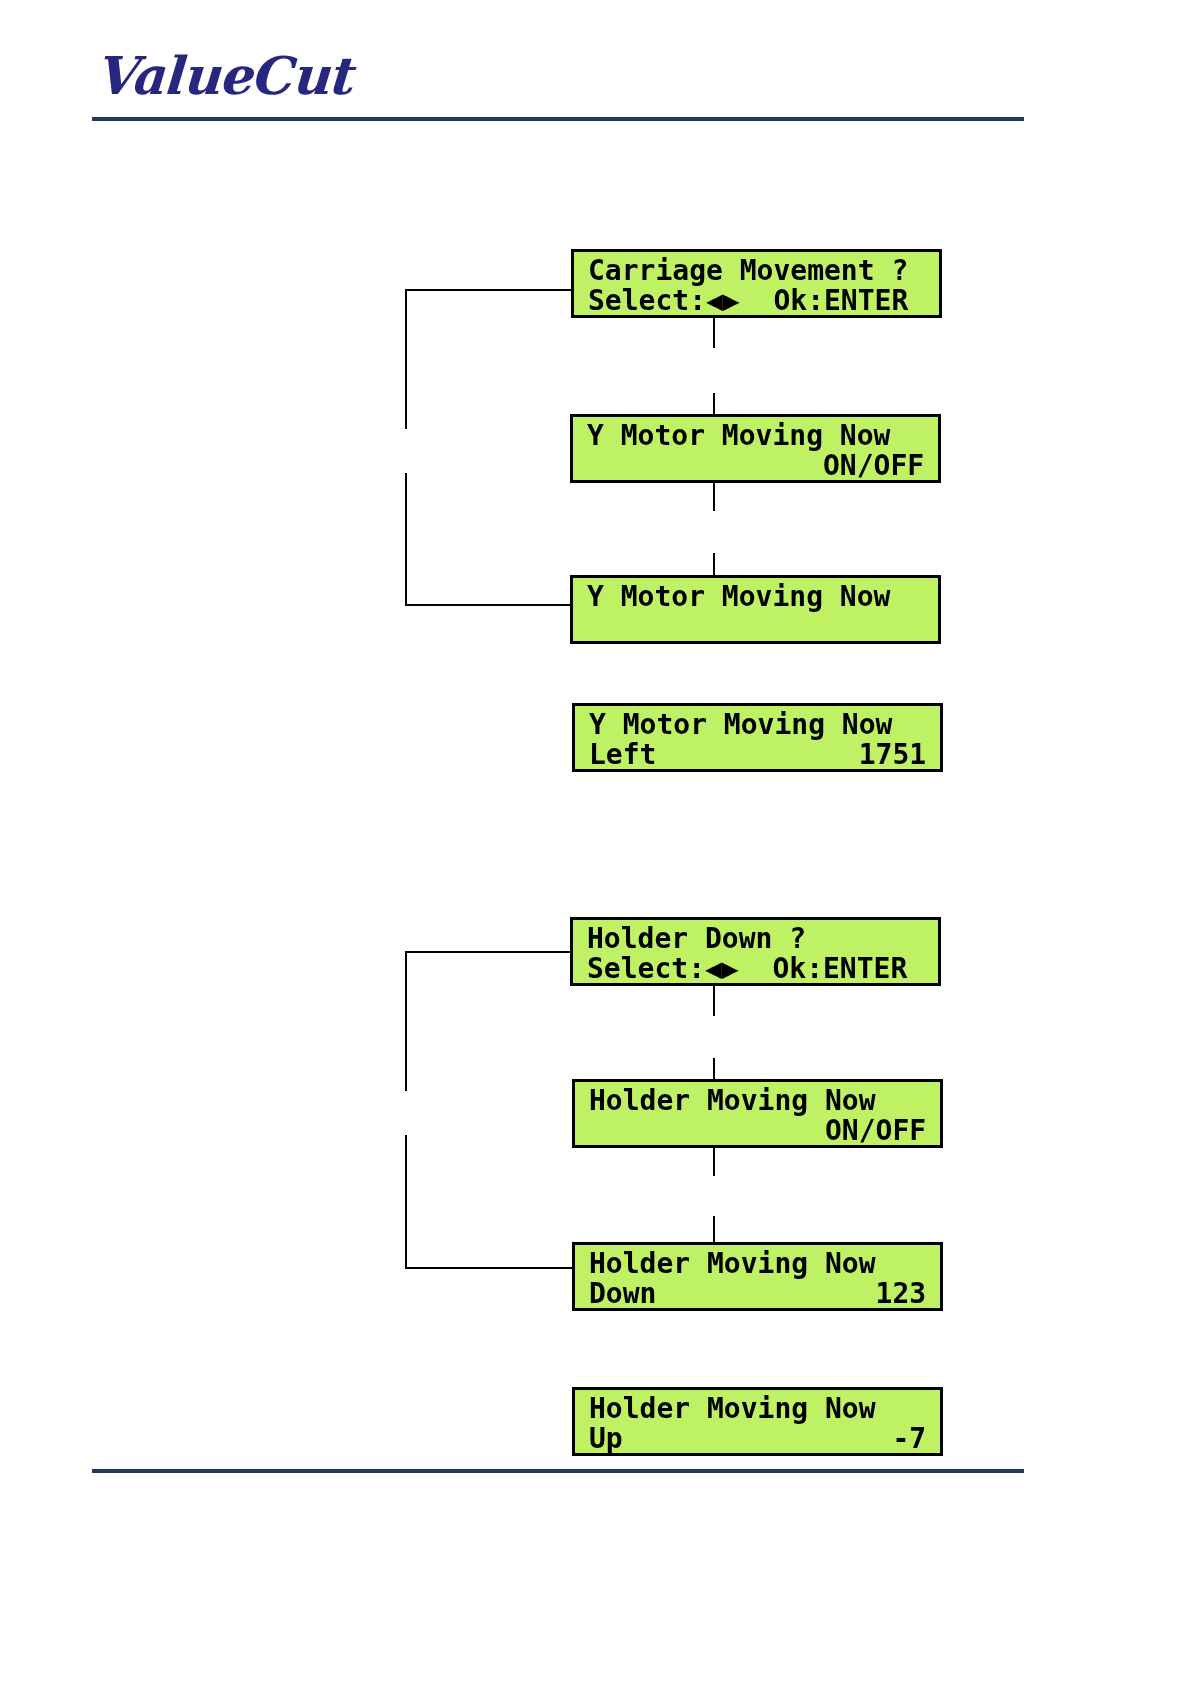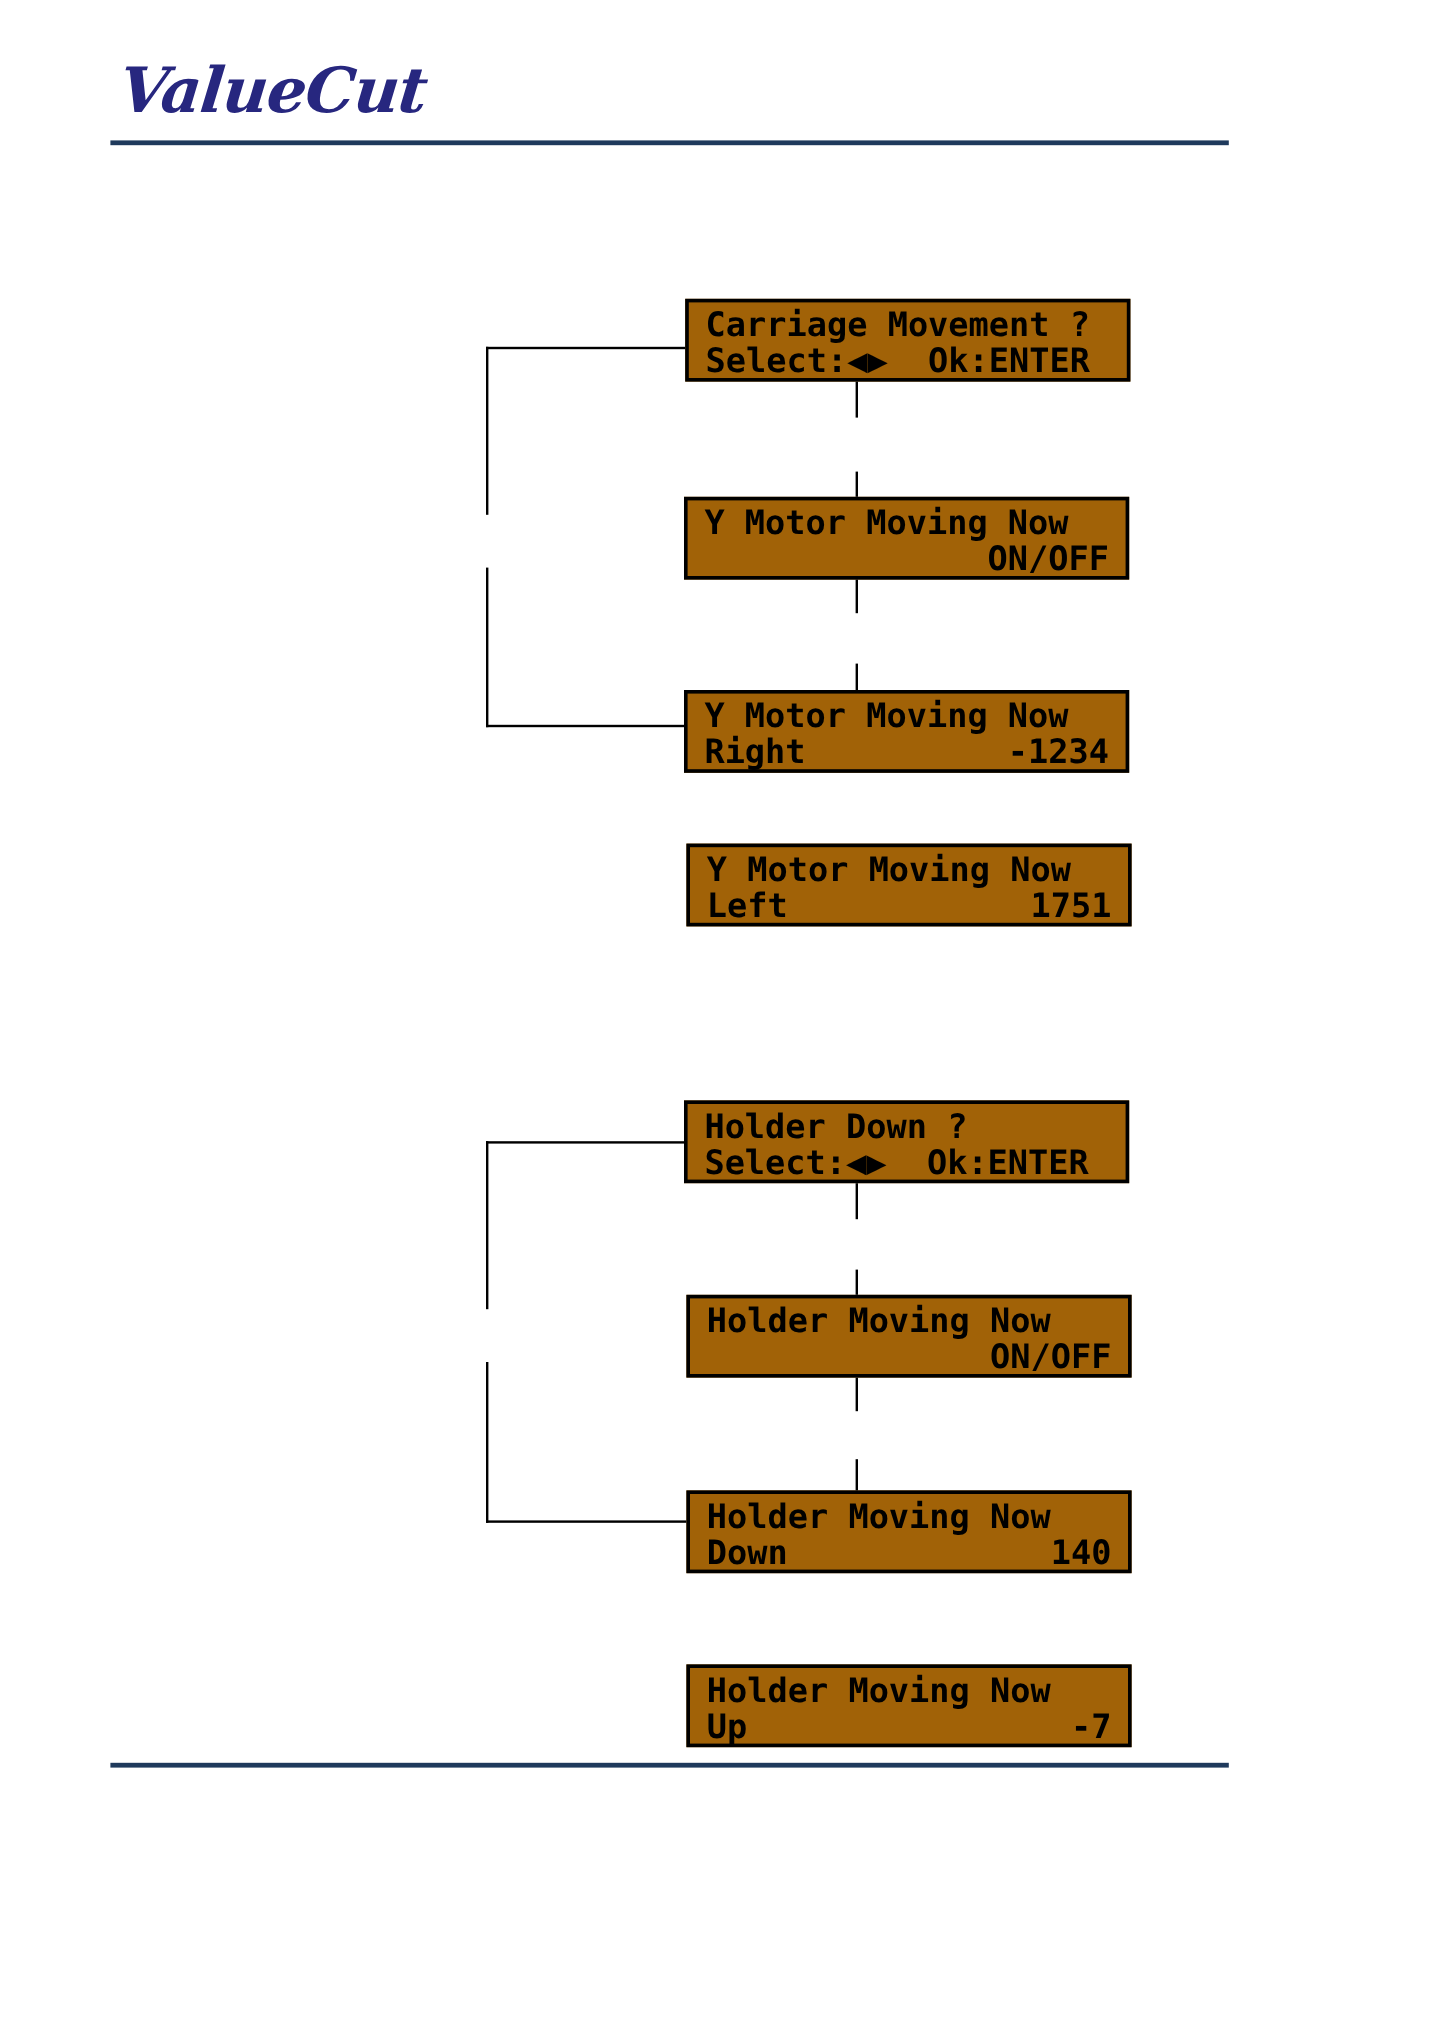--- a/index.html
+++ b/index.html
@@ -23,21 +23,21 @@
   .rule {
     position:absolute; left:92px; width:932px; height:4px;
     background:var(--rule-blue,#1f3a5c);
   }
   .rule.top { top:117px; }
   .rule.bottom { top:1469px; }
   .screen {
     position:absolute;
     width:371px; height:69px;
     border:3px solid #000;
-    background:#a16207;
+    background:#bef264;
     box-sizing:border-box;
     padding:4px 0 0 14px;
   }
   .lcd-line {
     font-family:"DejaVu Sans Mono", "Liberation Mono", monospace;
     font-weight:bold;
     font-size:28px;
     line-height:30px;
     color:var(--lcd-text,#000);
     white-space:pre;
@@ -56,21 +56,20 @@
   <div class="screen" style="left:571px; top:249px;">
     <div class="lcd-line">Carriage Movement ?</div>
     <div class="lcd-line">Select:◀▶  Ok:ENTER</div>
   </div>
   <div class="screen" style="left:570px; top:414px;">
     <div class="lcd-line">Y Motor Moving Now</div>
     <div class="lcd-line">              ON/OFF</div>
   </div>
   <div class="screen" style="left:570px; top:575px;">
     <div class="lcd-line">Y Motor Moving Now</div>
-    <div class="lcd-line">Right          -1234</div>
   </div>
   <div class="screen" style="left:572px; top:703px;">
     <div class="lcd-line">Y Motor Moving Now</div>
     <div class="lcd-line">Left            1751</div>
   </div>
 
   <div class="v-line" style="left:713px; top:318px; height:30px;"></div>
   <div class="v-line" style="left:713px; top:393px; height:21px;"></div>
   <div class="v-line" style="left:713px; top:483px; height:28px;"></div>
   <div class="v-line" style="left:713px; top:553px; height:22px;"></div>
@@ -82,21 +81,21 @@
   <div class="screen" style="left:570px; top:917px;">
     <div class="lcd-line">Holder Down ?</div>
     <div class="lcd-line">Select:◀▶  Ok:ENTER</div>
   </div>
   <div class="screen" style="left:572px; top:1079px;">
     <div class="lcd-line">Holder Moving Now</div>
     <div class="lcd-line">              ON/OFF</div>
   </div>
   <div class="screen" style="left:572px; top:1242px;">
     <div class="lcd-line">Holder Moving Now</div>
-    <div class="lcd-line">Down             140</div>
+    <div class="lcd-line">Down             123</div>
   </div>
   <div class="screen" style="left:572px; top:1387px;">
     <div class="lcd-line">Holder Moving Now</div>
     <div class="lcd-line">Up                -7</div>
   </div>
 
   <div class="v-line" style="left:713px; top:986px; height:30px;"></div>
   <div class="v-line" style="left:713px; top:1058px; height:21px;"></div>
   <div class="v-line" style="left:713px; top:1148px; height:28px;"></div>
   <div class="v-line" style="left:713px; top:1216px; height:26px;"></div>

